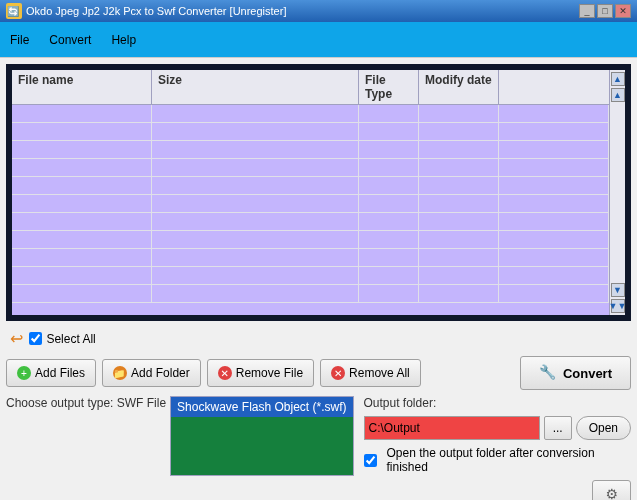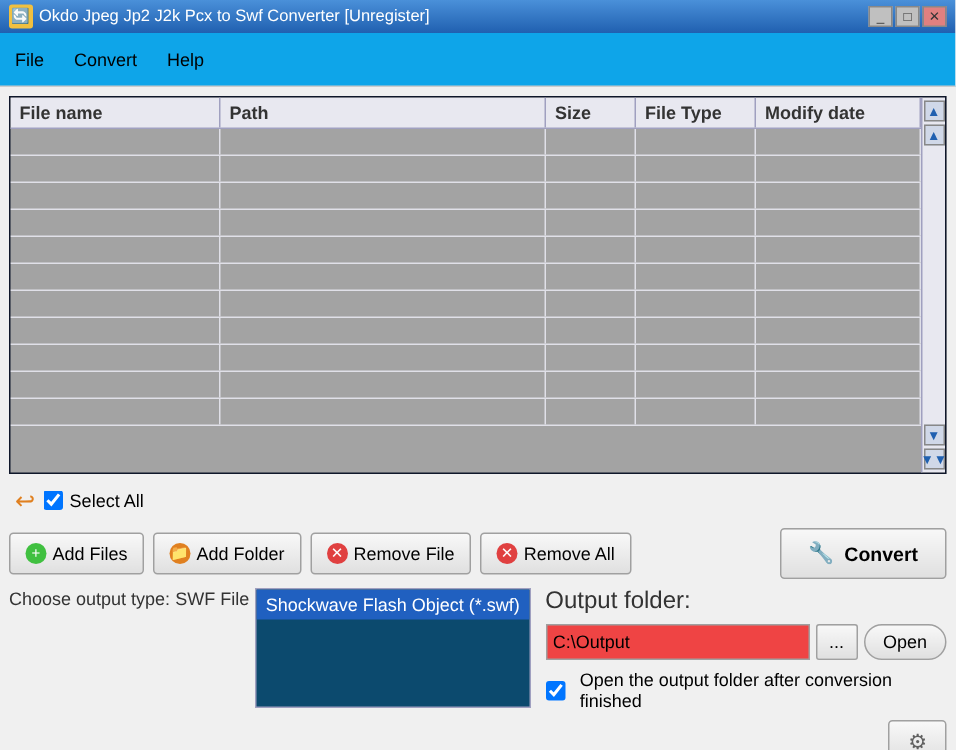--- a/index.html
+++ b/index.html
@@ -71,22 +71,22 @@
       font-size: 12px;
     }
     .main-content {
       padding: 6px;
       display: flex;
       flex-direction: column;
       gap: 6px;
       height: calc(500px - 44px);
     }
     .file-table-container {
-      border: 1px solid #0f172a;
-      background: #a3a3a3;
+      border: 6px solid #0f172a;
+      background: #c4b5fd;
       flex: 1;
       display: flex;
       overflow: hidden;
     }
     .file-table {
       flex: 1;
       overflow: hidden;
     }
     .table-header {
       display: grid;
@@ -215,41 +215,41 @@
       flex-direction: row;
       gap: 4px;
       min-width: 200px;
     }
     .output-type-label {
       font-size: 12px;
       color: #333;
     }
     .output-type-list {
       border: 1px solid #a0a0c0;
-      background: #0c4a6e;
+      background: #15803d;
       height: 80px;
       overflow-y: auto;
     }
     .output-type-item {
       padding: 3px 6px;
       font-size: 12px;
       cursor: pointer;
     }
     .output-type-item.selected {
       background: #2060c0;
       color: white;
     }
     .output-folder-panel {
       flex: 1;
       display: flex;
       flex-direction: column;
       gap: 6px;
     }
     .output-folder-label {
-      font-size: 16px;
+      font-size: 12px;
       color: #333;
     }
     .output-folder-row {
       display: flex;
       gap: 4px;
       align-items: center;
     }
     .output-folder-input {
       flex: 1;
       height: 24px;
@@ -323,21 +323,20 @@
   <div class="menu-item">Convert</div>
   <div class="menu-item">Help</div>
 </div>
 
 <div class="main-content">
 
   <div class="file-table-container">
     <div class="file-table">
       <div class="table-header">
         <div class="th">File name</div>
-        <div class="th">Path</div>
         <div class="th">Size</div>
         <div class="th">File Type</div>
         <div class="th">Modify date</div>
       </div>
       <div class="table-body">
 
         <div class="table-row">
             <div class="td"></div>
             <div class="td"></div>
             <div class="td"></div>

